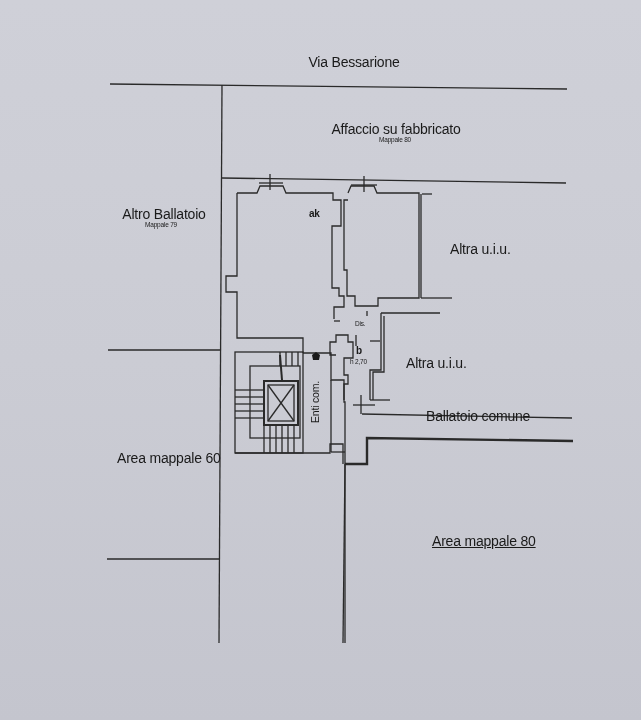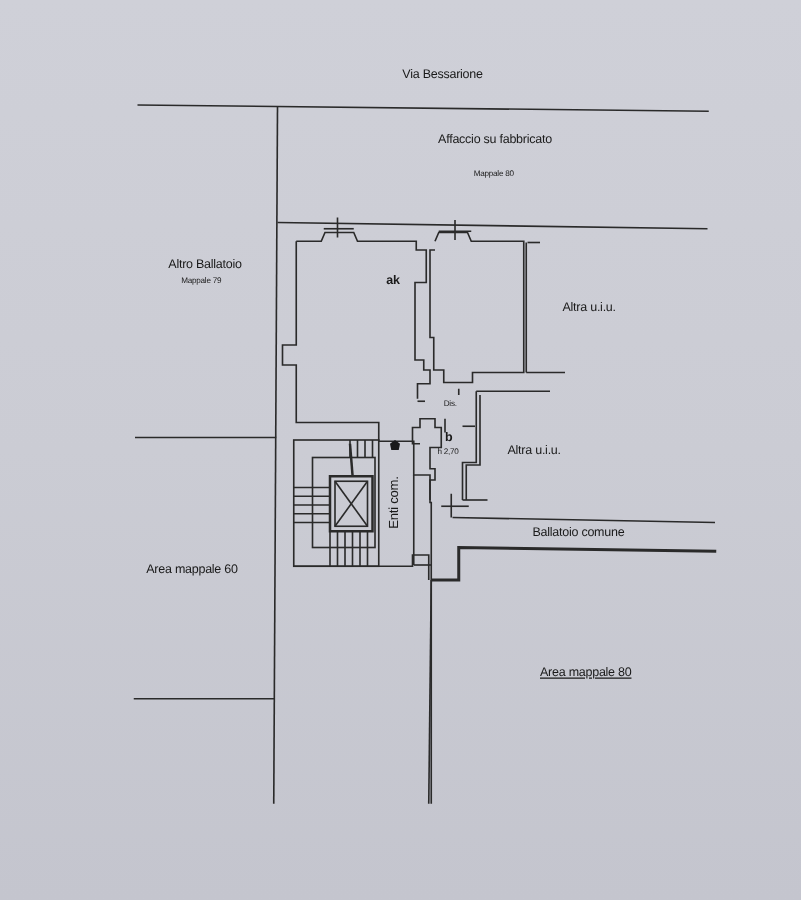--- a/index.html
+++ b/index.html
@@ -8,21 +8,21 @@
     background: linear-gradient(180deg, #cfd0d8 0%, #cbccd4 50%, #c4c5ce 100%);
     font-family: "Liberation Sans", sans-serif;
     position: relative;
   }
   svg#plan { position:absolute; left:0; top:0; }
   .lbl {
     position:absolute; color:#1a1a1a; white-space:nowrap;
     font-family: "Liberation Sans", sans-serif;
     letter-spacing:-0.2px;
   }
-  .lbl.big { font-size:10px; }
+  .lbl.big { font-size:14px; }
   .lbl.small { font-size:6.5px; }
   .lbl.room { font-size:10px; font-weight:bold; }
   .lbl.tiny { font-size:6.5px; }
   .lbl.vert { font-size:10.5px; transform: rotate(-90deg); transform-origin: left top; }
   .c { transform: translateX(-50%); }
 </style>
 </head>
 <body>
 
 <svg id="plan" width="641" height="720" viewBox="0 0 641 720">
@@ -96,32 +96,32 @@
     <line x1="280" y1="355" x2="282" y2="380" stroke-width="2"></line>
 
     <line x1="345" y1="464" x2="343" y2="643"></line>
   </g>
 
   <polygon points="316,352 320,355 319,360 313,360 312,355" fill="#1a1a1a"></polygon>
 </svg>
 
 <div class="lbl big c" style="left:354px;top:54px;">Via Bessarione</div>
 
-<div class="lbl big c" style="left:396px;top:106px;">Affaccio su fabbricato</div>
+<div class="lbl big c" style="left:396px;top:121px;">Affaccio su fabbricato</div>
 <div class="lbl small c" style="left:395px;top:136px;">Mappale 80</div>
 
 <div class="lbl big c" style="left:164px;top:206px;">Altro Ballatoio</div>
 <div class="lbl small c" style="left:161px;top:221px;">Mappale 79</div>
 
-<div class="lbl room" style="left:309px;top:219px;">ak</div>
+<div class="lbl room" style="left:309px;top:208px;">ak</div>
 <div class="lbl tiny" style="left:355px;top:320px;">Dis.</div>
 <div class="lbl room" style="left:356px;top:345px;">b</div>
 <div class="lbl tiny" style="left:350px;top:358px;">h 2,70</div>
 
 <div class="lbl big" style="left:450px;top:241px;">Altra u.i.u.</div>
 <div class="lbl big" style="left:406px;top:355px;">Altra u.i.u.</div>
 
 <div class="lbl vert" style="left:309px;top:423px;">Enti com.</div>
 
-<div class="lbl big" style="left:426px;top:421px;">Ballatoio comune</div>
+<div class="lbl big" style="left:426px;top:408px;">Ballatoio comune</div>
 
 <div class="lbl big" style="left:117px;top:450px;">Area mappale 60</div>
 <div class="lbl big" style="left:432px;top:533px;text-decoration:underline;">Area mappale 80</div>
 
 </body></html>

